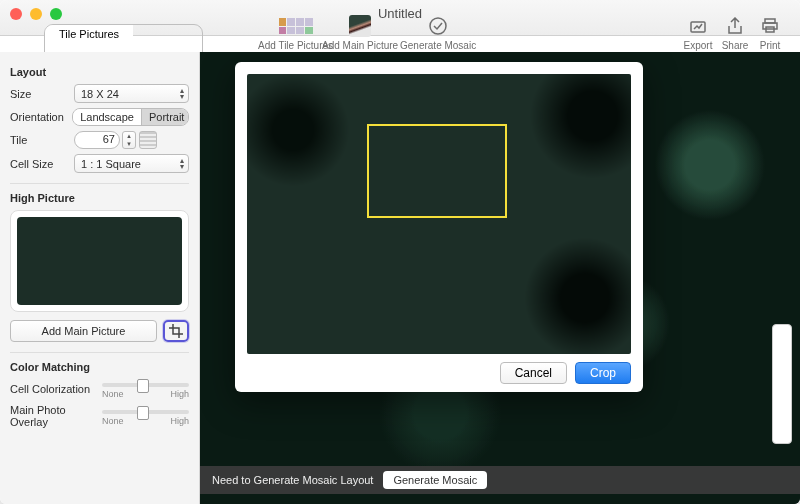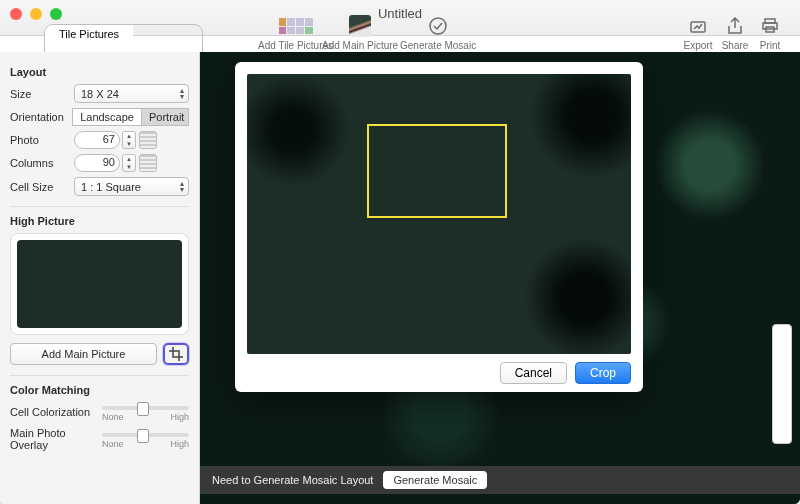--- a/index.html
+++ b/index.html
@@ -24,21 +24,21 @@
 .tile-grid i:nth-child(1){background:#d69b4c;} .tile-grid i:nth-child(5){background:#c27da5;} .tile-grid i:nth-child(8){background:#8fc99b;}
 .avatar-thumb{width:22px;height:22px;border-radius:3px;background:linear-gradient(160deg,#2f433a 40%,#b98a78 50%,#3a1c1a 58%,#e6e6e6 66%);}
 .gen-svg circle{stroke:#6d6d6d;stroke-width:1.5;fill:none;}
 .content { position: absolute; top: 52px; bottom: 0; left: 0; right: 0; display: flex; }
 .sidebar { width: 200px; background: #f4f4f4; border-right: 1px solid #d6d6d6; overflow-y: auto; padding: 10px 10px 6px; font-size: 11px; color: #2c2c2c; }
 .sidebar h4 { font-size: 11px; font-weight: 600; margin: 4px 0 6px; }
 .row { display: flex; align-items: center; margin-bottom: 5px; }
 .row .lbl { width: 64px; }
 .select { flex: 1; height: 19px; border: 1px solid #bcbcbc; border-radius: 4px; background: linear-gradient(#fff,#f2f2f2); font-size: 11px; display: flex; align-items: center; justify-content: space-between; padding: 0 4px 0 6px; }
 .updn { font-size: 8px; line-height: 6px; color: #555; }
-.seg2 { display: flex; border: 1px solid #bcbcbc; border-radius: 0; overflow: hidden; font-size: 11px; }
+.seg2 { display: flex; border: 1px solid #bcbcbc; border-radius: 8px; overflow: hidden; font-size: 11px; }
 .seg2 span { padding: 2px 7px; background: #fff; }
 .seg2 .active { background: #d7d7d7; }
 .seg2 span + span { border-left: 1px solid #bcbcbc; }
 .num { width: 46px; height: 18px; border: 1px solid #bcbcbc; border-radius: 9px; background: #fff; font-size: 11px; text-align: right; padding: 1px 4px; }
 .step { width: 14px; height: 18px; border: 1px solid #bcbcbc; border-radius: 3px; margin-left: 2px; display: flex; flex-direction: column; font-size: 7px; color: #555; background: linear-gradient(#fff,#f0f0f0); }
 .step span{flex:1;display:flex;align-items:center;justify-content:center;}
 .grid-ic { width: 18px; height: 18px; border: 1px solid #bcbcbc; border-radius: 3px; margin-left: 3px; background:repeating-linear-gradient(#ccc,#ccc 2px,#eee 2px,#eee 4px); }
 .mainpic-well { border: 1px solid #dcdcdc; border-radius: 8px; padding: 6px; background: #fff; }
 .thumb { width: 100%; height: 88px; border-radius: 4px; background: #1c2e27; position: relative; overflow: hidden; }
 .thumb::before{content:"";position:absolute;inset:0;background:radial-gradient(circle at 55% 40%,#c89782 15%,transparent 30%),radial-gradient(ellipse at 60% 52%,#3a1c1a 8%,transparent 18%),linear-gradient(transparent 60%,repeating-linear-gradient(#111 0,#111 3px,#eee 3px,#eee 6px) 60%);}
@@ -158,31 +158,22 @@
         </div>
     </div>
     <div class="row">
       <span class="lbl">Orientation</span>
       <div class="seg2">
         <span>Landscape</span>
         <span class="active">Portrait</span>
       </div>
     </div>
     <div class="row">
-      <span class="lbl">Photo</span>
+      <span class="lbl">Tile</span>
       <div class="num">67</div>
-      <div class="step">
-          <span>▴</span>
-          <span>▾</span>
-        </div>
-      <div class="grid-ic"></div>
-    </div>
-    <div class="row">
-      <span class="lbl">Columns</span>
-      <div class="num">90</div>
       <div class="step">
           <span>▴</span>
           <span>▾</span>
         </div>
       <div class="grid-ic"></div>
     </div>
     <div class="row">
       <span class="lbl">Cell Size</span>
       <div class="select">
           <span>1 : 1 Square</span>

